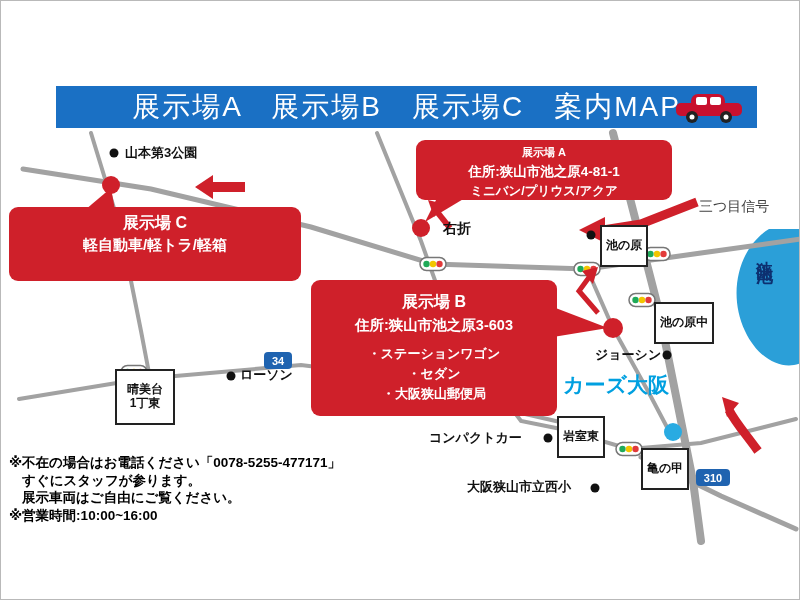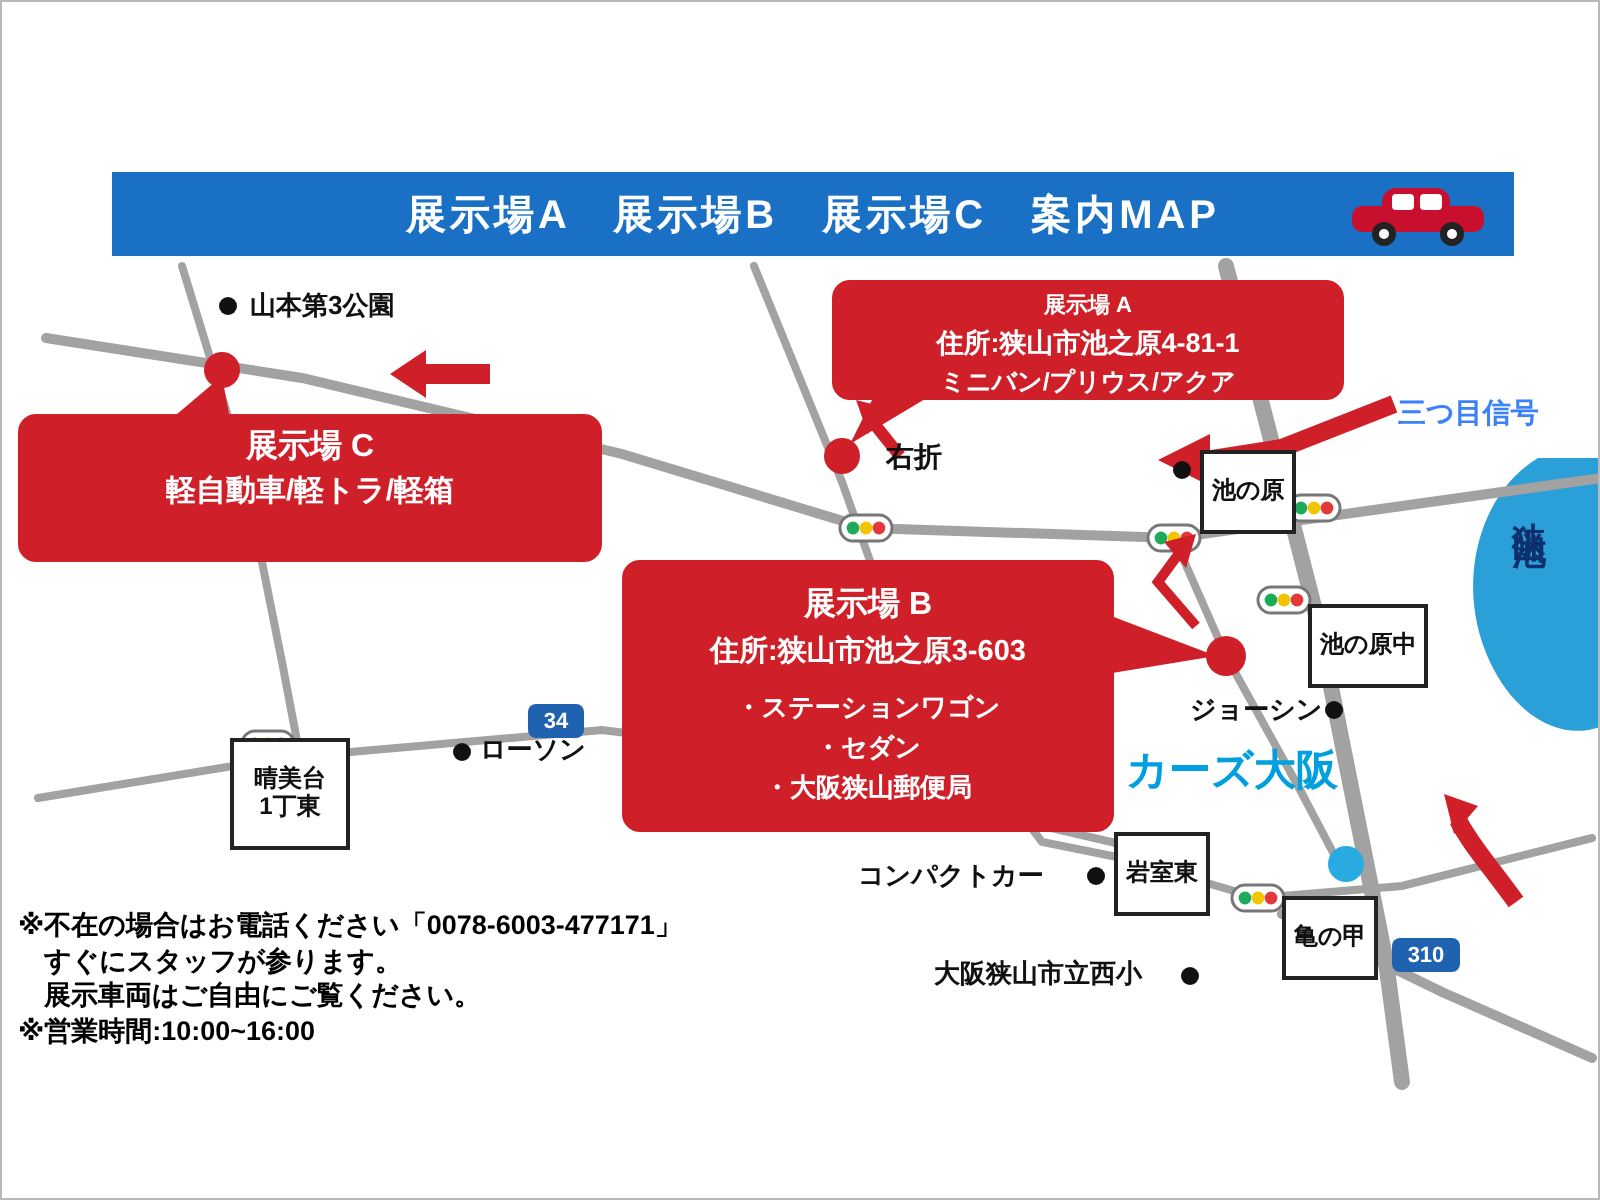--- a/index.html
+++ b/index.html
@@ -6,28 +6,28 @@
   body{font-family:"Liberation Sans","DejaVu Sans",sans-serif;}
   #page{position:relative;width:800px;height:600px;background:#fff;border:1px solid #b9b9b9;box-sizing:border-box;overflow:hidden;margin:0 auto;}
   .abs{position:absolute;}
   .lbl{position:absolute;font-size:13px;font-weight:bold;color:#111;white-space:nowrap;line-height:1.1;}
   .boxed{position:absolute;background:#fff;border:2px solid #222;font-size:12px;font-weight:bold;color:#111;padding:12px 4px;white-space:nowrap;line-height:1.15;text-align:center;}
   .callout{position:absolute;background:#cf202a;color:#fff;border-radius:9px;text-align:center;font-weight:bold;}
   .callout .t{font-size:16px;margin-top:6px;}
   .callout .a{font-size:14px;margin-top:3px;}
   .callout .v{font-size:13px;margin-top:2px;}
   #header{position:absolute;left:55px;top:85px;width:701px;height:42px;background:#1a70c4;display:flex;align-items:center;justify-content:center;}
-  #header .title{color:#fff;font-size:20px;font-weight:bold;letter-spacing:2px;}
+  #header .title{color:#fff;font-size:28px;font-weight:normal;letter-spacing:2px;}
   #car{position:absolute;right:8px;top:4px;}
   #footer{position:absolute;left:8px;top:453px;color:#000;font-size:13.5px;font-weight:bold;line-height:17.5px;}
   #footer .ind{padding-left:13px;}
   .badge{position:absolute;background:#1f63b0;color:#fff;font-size:11px;font-weight:bold;border-radius:4px;display:flex;align-items:center;justify-content:center;}
   #lake-label{position:absolute;writing-mode:vertical-rl;font-size:17px;font-weight:bold;color:#0d3070;letter-spacing:3px;}
   #cars-osaka{position:absolute;font-size:21px;font-weight:bold;color:#00a0e0;white-space:nowrap;}
-  #third-signal{position:absolute;font-size:14px;font-weight:bold;color:#3b82f6;white-space:nowrap;}
+  #third-signal{position:absolute;font-size:14px;font-weight:normal;color:#404040;white-space:nowrap;}
 </style>
 </head>
 <body>
 
 <div id="page">
 
   <svg class="abs" style="left:0;top:0" width="800" height="600" viewBox="0 0 800 600">
     <defs>
       <g id="tl">
         <rect x="-13" y="-6.5" width="26" height="13" rx="6.5" fill="#fff" stroke="#777" stroke-width="1.5"></rect>
@@ -147,19 +147,19 @@
   <div class="boxed" style="left:640px;top:447px;">亀の甲</div>
   <div class="boxed" style="left:114px;top:368px;width:48px;">
     <div>晴美台</div>
     <div>1丁東</div>
   </div>
 
   <div class="badge" style="left:263px;top:351px;width:28px;height:17px;">34</div>
   <div class="badge" style="left:695px;top:468px;width:34px;height:17px;">310</div>
 
   <div id="footer">
-    <div>※不在の場合はお電話ください「0078-6003-477171」</div>
+    <div>※不在の場合はお電話ください「0078-5255-477171」</div>
     <div class="ind">すぐにスタッフが参ります。</div>
     <div class="ind">展示車両はご自由にご覧ください。</div>
     <div>※営業時間:10:00~16:00</div>
   </div>
 
 </div>
 
 </body></html>

